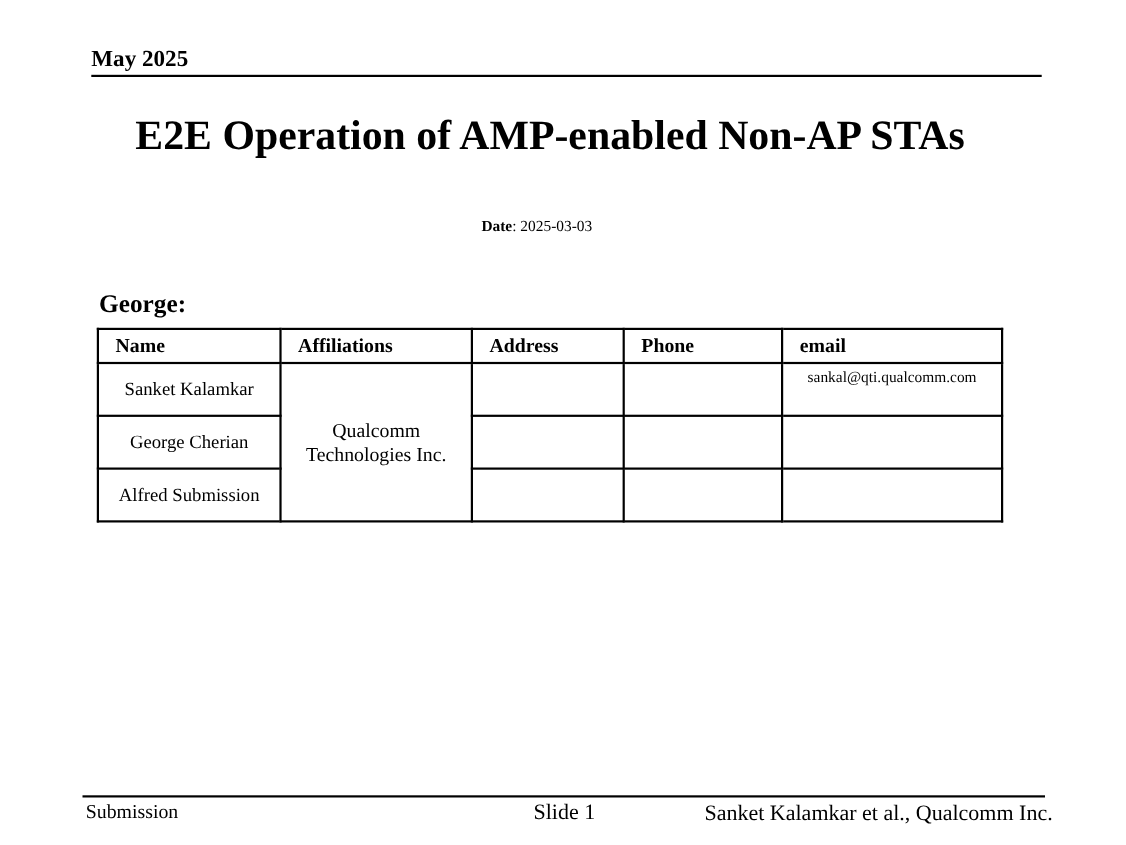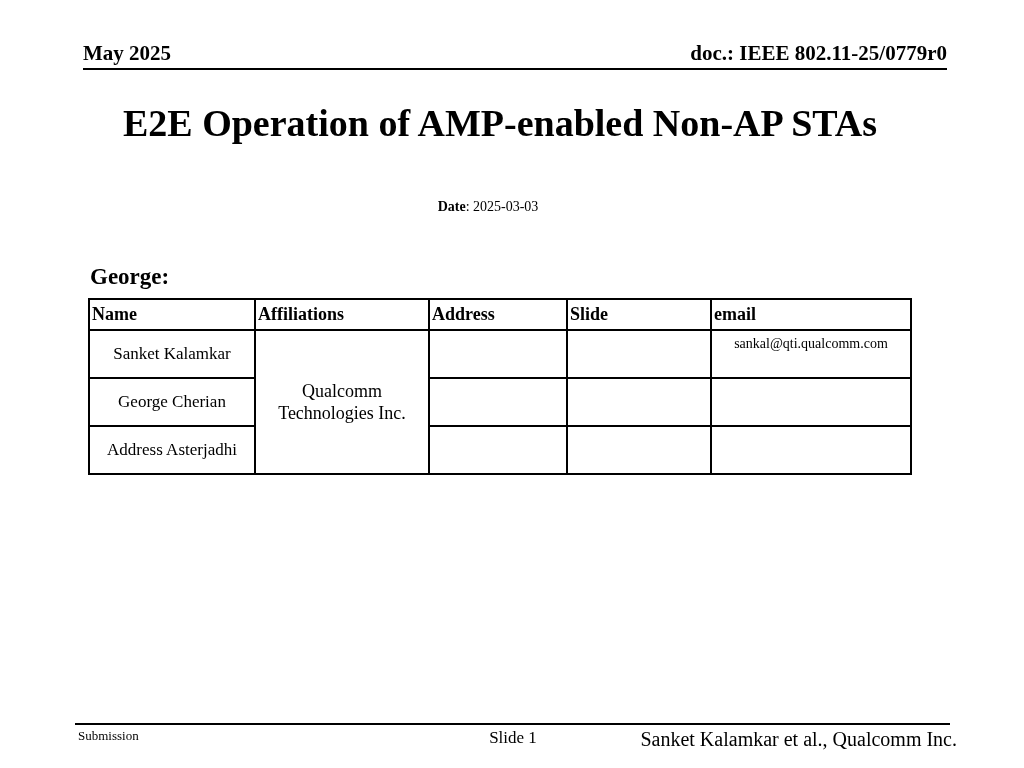--- a/index.html
+++ b/index.html
@@ -55,47 +55,46 @@
     table-layout: fixed;
     width: 822px;
   }
   table.authors td, table.authors th {
     border: 2px solid #000;
     overflow: hidden;
     font-weight: normal;
   }
   table.authors th {
     font-weight: bold; font-size: 18px;
-    text-align: left; padding: 2px 2px;
+    text-align: left; padding: 2px 15px;
     height: 31px;
   }
   td.name-cell { text-align: center; font-size: 17px; height: 48px; }
   td.aff-cell  { text-align: center; font-size: 18px; }
   .aff-inner   { max-width: 150px; margin: 0 auto; line-height: 1.25; }
   td.email-cell{ text-align: center; font-size: 14px; vertical-align: top; padding-top: 5px; }
   td.empty-cell{ font-size: 14px; }
 
   
   .ftr-line {
     position: absolute;
     left: 75px; top: 723px; width: 875px;
     border-top: 2px solid #000;
   }
-  .ftr-left  { position: absolute; left: 78px;  top: 728px; font-size: 13px; }
-  .ftr-center{ position: absolute; left: 513px; top: 728px; transform: translateX(-50%); font-size: 17px; }
+  .ftr-left  { position: absolute; left: 78px;  top: 728px; font-size: 18px; }
+  .ftr-center{ position: absolute; left: 513px; top: 728px; transform: translateX(-50%); font-size: 20px; }
   .ftr-right { position: absolute; right: 67px; top: 728px; font-size: 20px; }
 </style>
 </head>
 <body>
 
 <div class="slide">
 
   <div class="hdr">
     <span>May 2025</span>
-    <span>doc.: IEEE 802.11-25/0779r0</span>
   </div>
 
   <div class="title">E2E Operation of AMP-enabled Non-AP STAs</div>
 
   <div class="dateline"><b>Date</b><span>: 2025-03-03</span></div>
 
   <div class="authors-h">George:</div>
 
   <table class="authors">
     <colgroup>
@@ -103,40 +102,40 @@
       <col style="width:174px">
       <col style="width:138px">
       <col style="width:144px">
       <col style="width:200px">
     </colgroup>
     <tbody>
         <tr>
       <th>Name</th>
       <th>Affiliations</th>
       <th>Address</th>
-      <th>Slide</th>
+      <th>Phone</th>
       <th>email</th>
     </tr>
     <tr>
       <td class="name-cell">Sanket Kalamkar</td>
       <td class="aff-cell" rowspan="3">
         <div class="aff-inner">Qualcomm Technologies Inc.</div>
       </td>
       <td class="empty-cell"></td>
       <td class="empty-cell"></td>
       <td class="email-cell">sankal@qti.qualcomm.com</td>
     </tr>
     <tr>
       <td class="name-cell">George Cherian</td>
       <td class="empty-cell"></td>
       <td class="empty-cell"></td>
       <td class="email-cell"></td>
     </tr>
     <tr>
-      <td class="name-cell">Address Asterjadhi</td>
+      <td class="name-cell">Alfred Submission</td>
       <td class="empty-cell"></td>
       <td class="empty-cell"></td>
       <td class="email-cell"></td>
     </tr>
   </tbody>
     </table>
 
   <div class="ftr-line"></div>
   <div class="ftr-left">Submission</div>
   <div class="ftr-center">Slide 1</div>

